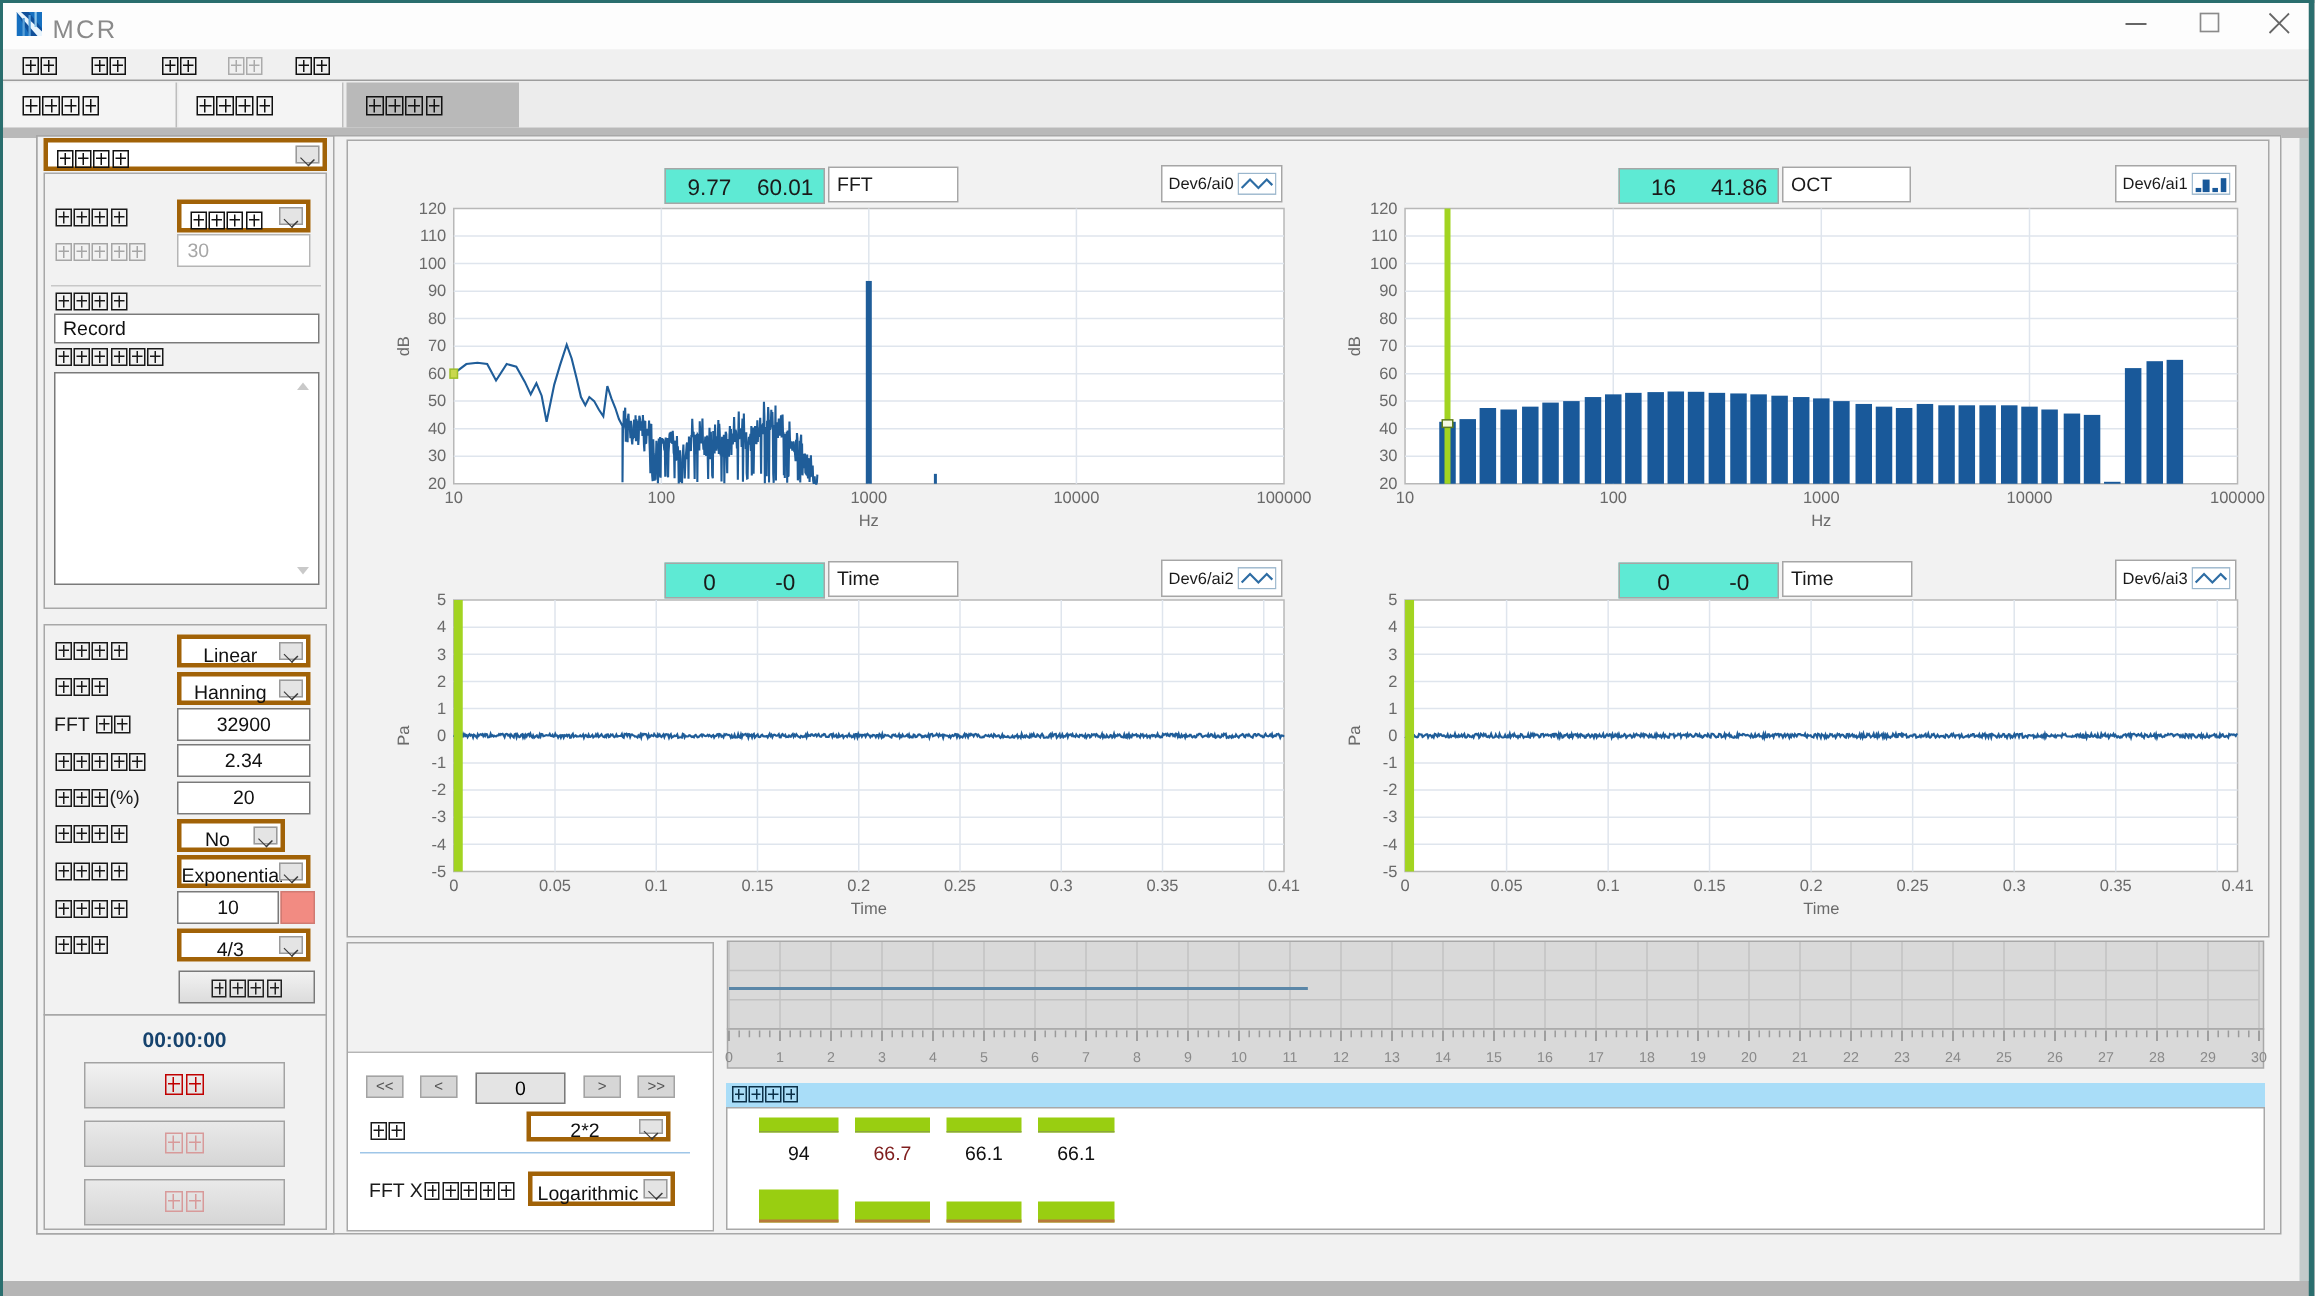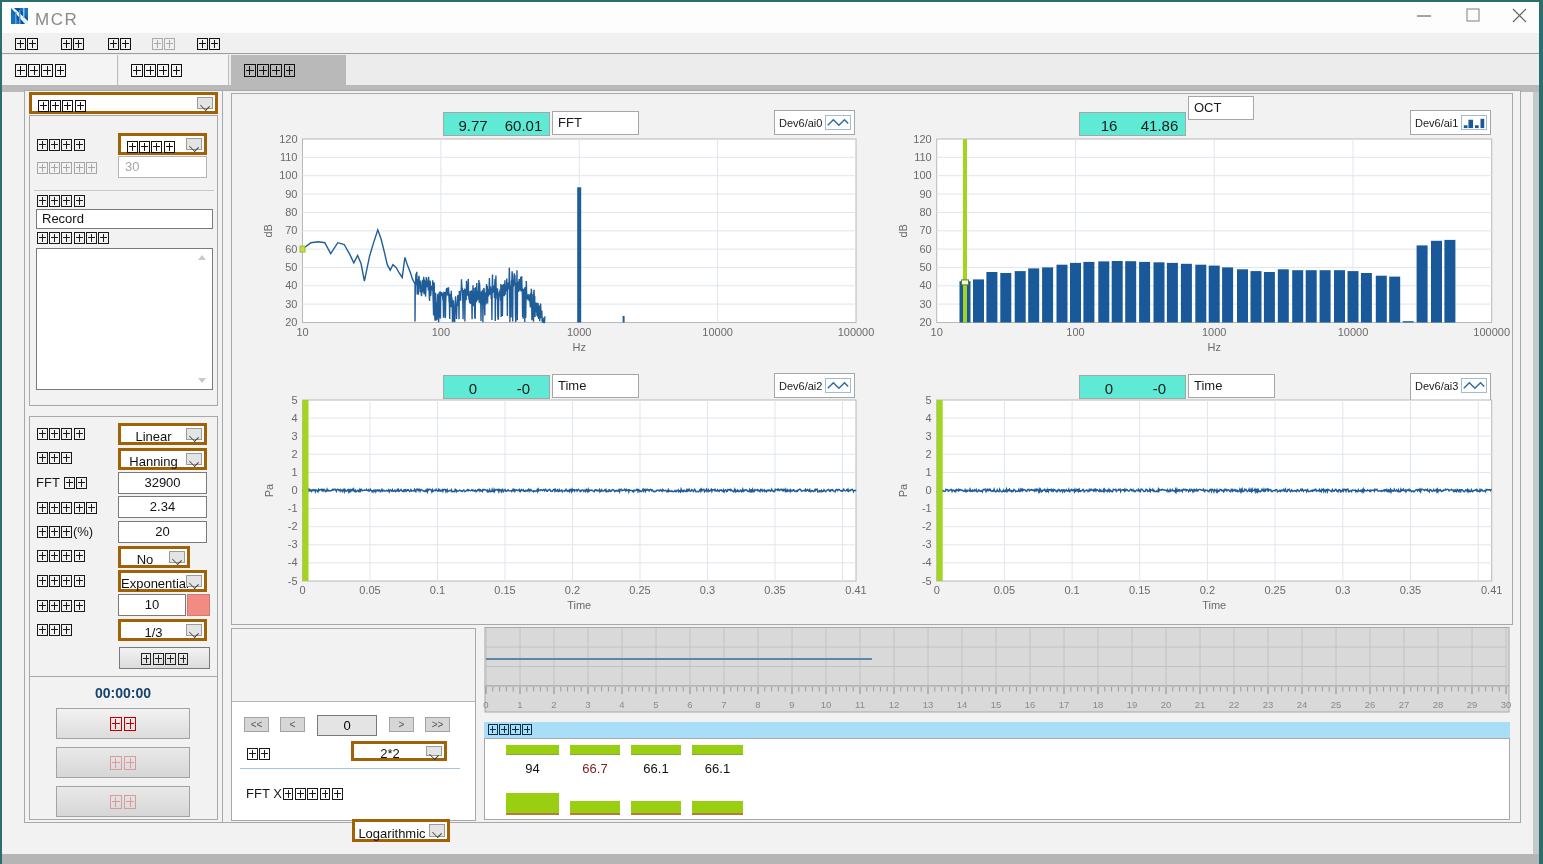--- a/index.html
+++ b/index.html
@@ -110,21 +110,21 @@
 <div class="lab" style="left:36px;top:573px"><i class="g"></i><i class="g"></i><i class="g"></i><i class="g"></i></div>
 <div class="combo" style="left:118px;top:570px;width:89px;height:22px">
     <span style="position:absolute;left:0;right:18px;top:3px;font-size:13px;color:#111;text-align:center">Exponential</span>
     <span class="ar"></span>
   </div>
 <div class="lab" style="left:36px;top:598px"><i class="g"></i><i class="g"></i><i class="g"></i><i class="g"></i></div>
 <div class="inp" style="left:118px;top:594px;width:68px;height:22px;text-align:center;padding-top:2px">10</div>
 <div class="abs" style="left:187px;top:594px;width:23px;height:22px;background:#f28b82;border:1px solid #d07a72"></div>
 <div class="lab" style="left:36px;top:622px"><i class="g"></i><i class="g"></i><i class="g"></i></div>
 <div class="combo" style="left:118px;top:619px;width:89px;height:22px">
-    <span style="position:absolute;left:0;right:18px;top:3px;font-size:13px;color:#111;text-align:center">1/3</span>
+    <span style="position:absolute;left:0;right:18px;top:3px;font-size:13px;color:#111;text-align:center">4/3</span>
     <span class="ar"></span>
   </div>
 <div class="btn" style="left:119px;top:647px;width:91px;height:22px;font-size:13px;padding-top:3px;border-color:#7a7a7a"><i class="g"></i><i class="g"></i><i class="g"></i><i class="g"></i></div>
 <div class="abs" style="left:58px;top:685px;width:130px;text-align:center;font-size:14px;font-weight:bold;color:#16436e">00:00:00</div>
 <div class="btn" style="left:56px;top:708px;width:134px;height:31px;font-size:15px;padding-top:6px;color:#c00000"><i class="g"></i><i class="g"></i></div>
 <div class="btn" style="left:56px;top:747px;width:134px;height:31px;font-size:15px;padding-top:6px;color:#d89a9a;background:linear-gradient(#e9e9e9,#d6d6d6)"><i class="g"></i><i class="g"></i></div>
 <div class="btn" style="left:56px;top:786px;width:134px;height:31px;font-size:15px;padding-top:6px;color:#d89a9a;background:linear-gradient(#e9e9e9,#d6d6d6)"><i class="g"></i><i class="g"></i></div>
 <div class="vbox" style="left:443px;top:112px;width:107px;height:24px">
     <span style="position:absolute;left:0;width:58px;top:4px;text-align:center">9.77</span>
     <span style="position:absolute;left:56px;right:2px;top:4px;text-align:center">60.01</span>
@@ -134,21 +134,21 @@
     <span style="position:absolute;left:4px;top:6px">Dev6/ai0</span>
     <svg style="position:absolute;right:3px;top:4px" width="26" height="15" viewBox="0 0 28 16">
       <rect x="0.5" y="0.5" width="27" height="15" fill="#fff" stroke="#9ab6cc"></rect>
       <polyline points="3,11 9,5 15,11 21,5 25,9" fill="none" stroke="#2e6da4" stroke-width="1.6"></polyline>
     </svg>
   </div>
 <div class="vbox" style="left:1079px;top:112px;width:107px;height:24px">
     <span style="position:absolute;left:0;width:58px;top:4px;text-align:center">16</span>
     <span style="position:absolute;left:56px;right:2px;top:4px;text-align:center">41.86</span>
   </div>
-<div class="tbox" style="left:1188px;top:96px;width:66px;height:24px;padding-top:3px">OCT</div>
+<div class="tbox" style="left:1188px;top:111px;width:86px;height:24px;padding-top:3px">OCT</div>
 <div class="leg" style="left:1410px;top:110px;width:81px;height:25px">
     <span style="position:absolute;left:4px;top:6px">Dev6/ai1</span>
     <svg style="position:absolute;right:3px;top:4px" width="26" height="15" viewBox="0 0 28 16">
       <rect x="0.5" y="0.5" width="27" height="15" fill="#fff" stroke="#9ab6cc"></rect>
       <rect x="3" y="11" width="4" height="3" fill="#19599a"></rect>
       <rect x="8" y="5" width="5" height="9" fill="#19599a"></rect>
       <rect x="15" y="11" width="4" height="3" fill="#19599a"></rect>
       <rect x="21" y="4" width="4" height="10" fill="#19599a"></rect>
     </svg>
   </div>
@@ -183,21 +183,21 @@
 <div class="abs" style="left:317px;top:715px;width:60px;height:21px;background:#e4e4e4;border:1px solid #7a7a7a;text-align:center;font-size:13px;padding-top:2px">0</div>
 <div class="btn" style="left:389px;top:717px;width:25px;height:15px;font-size:10px;color:#555;background:#d6d6d6;line-height:13px">&gt;</div>
 <div class="btn" style="left:425px;top:717px;width:25px;height:15px;font-size:10px;color:#555;background:#d6d6d6;line-height:13px">&gt;&gt;</div>
 <div class="lab" style="left:246px;top:746px"><i class="g"></i><i class="g"></i></div>
 <div class="combo" style="left:351px;top:741px;width:96px;height:20px">
     <span style="position:absolute;left:0;right:18px;top:2px;font-size:13px;color:#111;text-align:center">2*2</span>
     <span class="ar"></span>
   </div>
 <div class="abs" style="left:240px;top:768px;width:220px;height:1px;background:#9fc6e8"></div>
 <div class="lab" style="left:246px;top:786px">FFT X<i class="g"></i><i class="g"></i><i class="g"></i><i class="g"></i><i class="g"></i></div>
-<div class="combo" style="left:352px;top:819px;width:98px;height:23px">
+<div class="combo" style="left:352px;top:781px;width:98px;height:23px">
     <span style="position:absolute;left:0;right:18px;top:4px;font-size:13px;color:#111;text-align:center">Logarithmic</span>
     <span class="ar"></span>
   </div>
 
 <div class="abs" style="left:484px;top:722px;width:1026px;height:16px;background:#a9ddf8"></div>
 <div class="abs" style="left:487px;top:723px;font-size:12px;color:#0b3048"><i class="g"></i><i class="g"></i><i class="g"></i><i class="g"></i></div>
 <div class="abs" style="left:484px;top:738px;width:1026px;height:82px;background:#fff;border:1px solid #a8a8a8"></div>
 <div class="abs" style="left:506px;top:745px;width:53px;height:10px;background:#99ce11;border-bottom:1.5px solid #8aa63a"></div>
 <div class="abs" style="left:570px;top:745px;width:50px;height:10px;background:#99ce11;border-bottom:1.5px solid #8aa63a"></div>
 <div class="abs" style="left:631px;top:745px;width:50px;height:10px;background:#99ce11;border-bottom:1.5px solid #8aa63a"></div>

